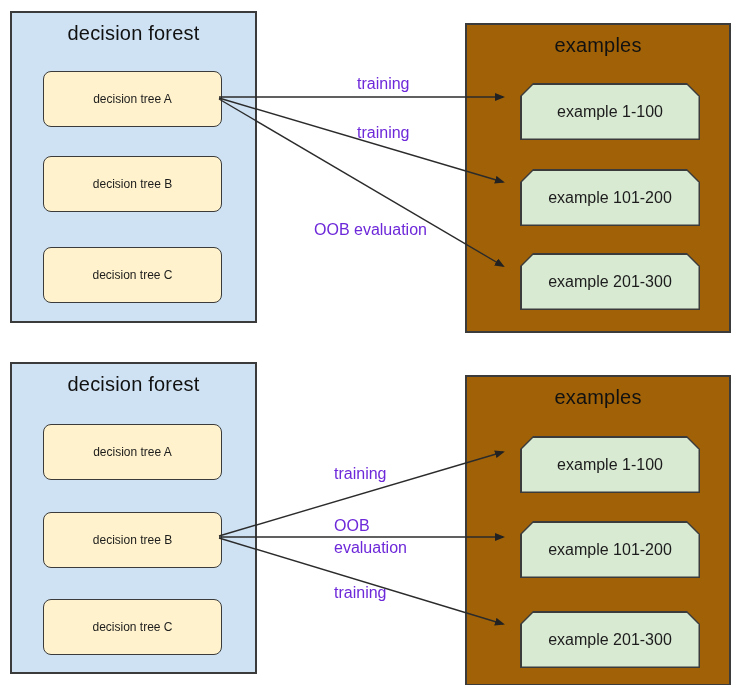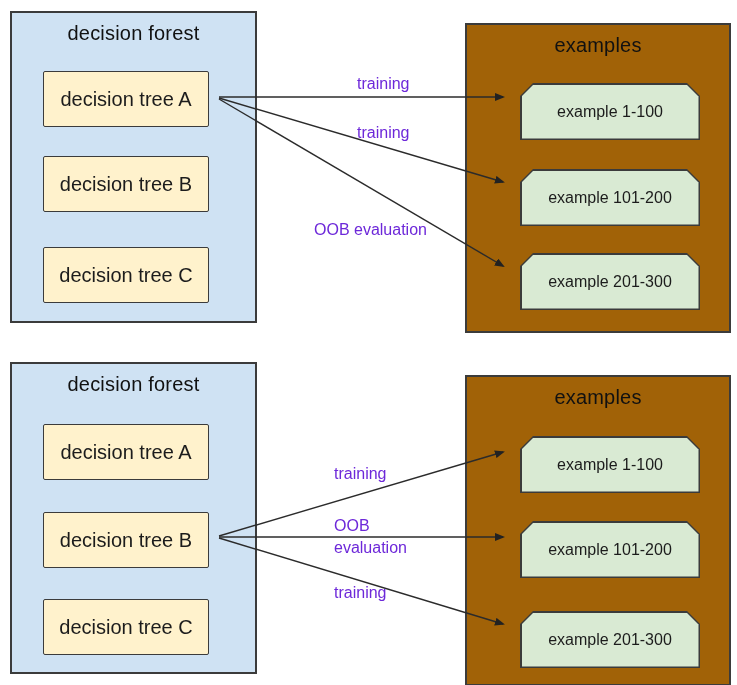--- a/index.html
+++ b/index.html
@@ -8,24 +8,24 @@
     font-family:"Liberation Sans", sans-serif; overflow:hidden;
   }
   .panel { position:absolute; border:2px solid #3b3b3b; box-sizing:border-box; }
   .panel.forest { background:#cfe2f3; }
   .panel.examples-p { background:#a16207;margin-top:12px; }
   .panel-title {
     position:absolute; left:0; right:0; top:9px; text-align:center;
     font-weight:normal; font-size:20px; color:#111111; letter-spacing:0.2px;
   }
   .tree-box {
-    position:absolute; left:31px; width:166px; height:56px;
-    background:#fff2cc; border:1.5px solid #3b3b3b; border-radius:2px;
+    position:absolute; left:31px; width:179px; height:56px;
+    background:#fff2cc; border:1.5px solid #3b3b3b; border-radius:8px;
     box-sizing:border-box; display:flex; align-items:center; justify-content:center;
-    font-size:20px; color:#1c1c1c;
+    font-size:12px; color:#1c1c1c;
   }
   .ex-box { position:absolute; left:53px; width:180px; height:57px; }
   .ex-border {
     position:absolute; inset:0; background:#3b3b3b;
     clip-path:polygon(13px 0, calc(100% - 13px) 0, 100% 13px, 100% 100%, 0 100%, 0 13px);
   }
   .ex-fill {
     position:absolute; inset:1.5px; background:#d9ead3;
     clip-path:polygon(12px 0, calc(100% - 12px) 0, 100% 12px, 100% 100%, 0 100%, 0 12px);
   }

